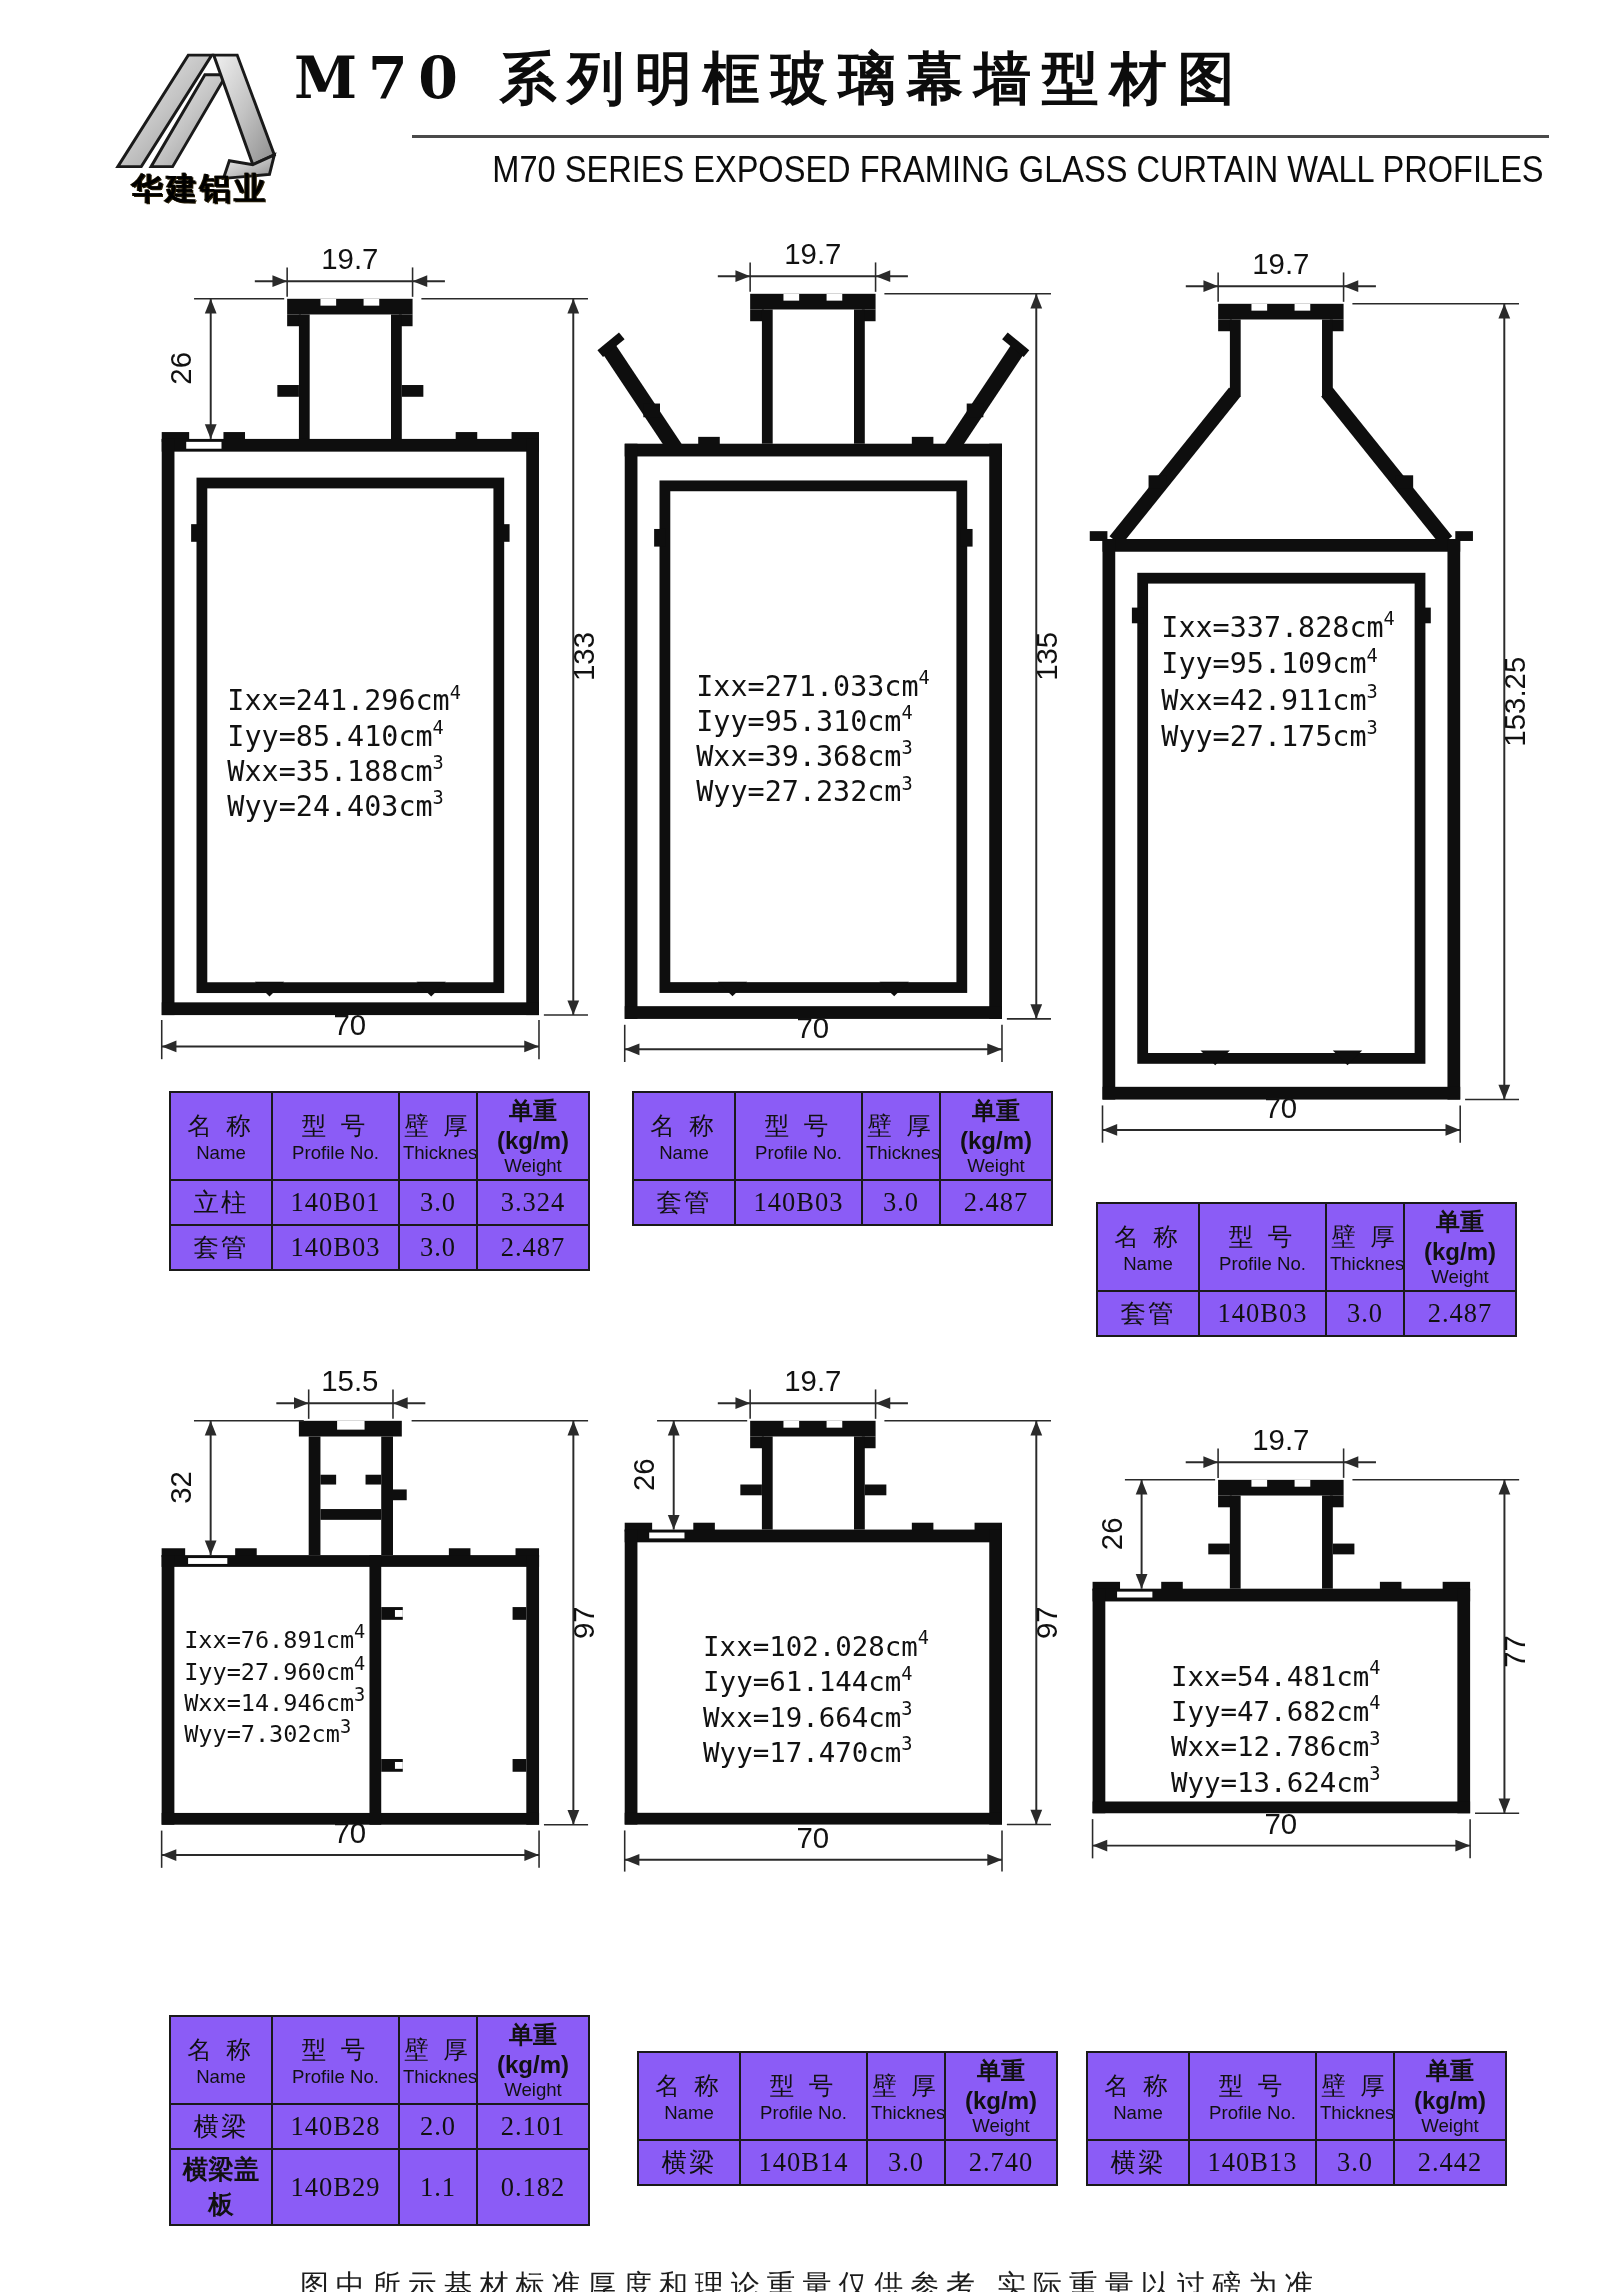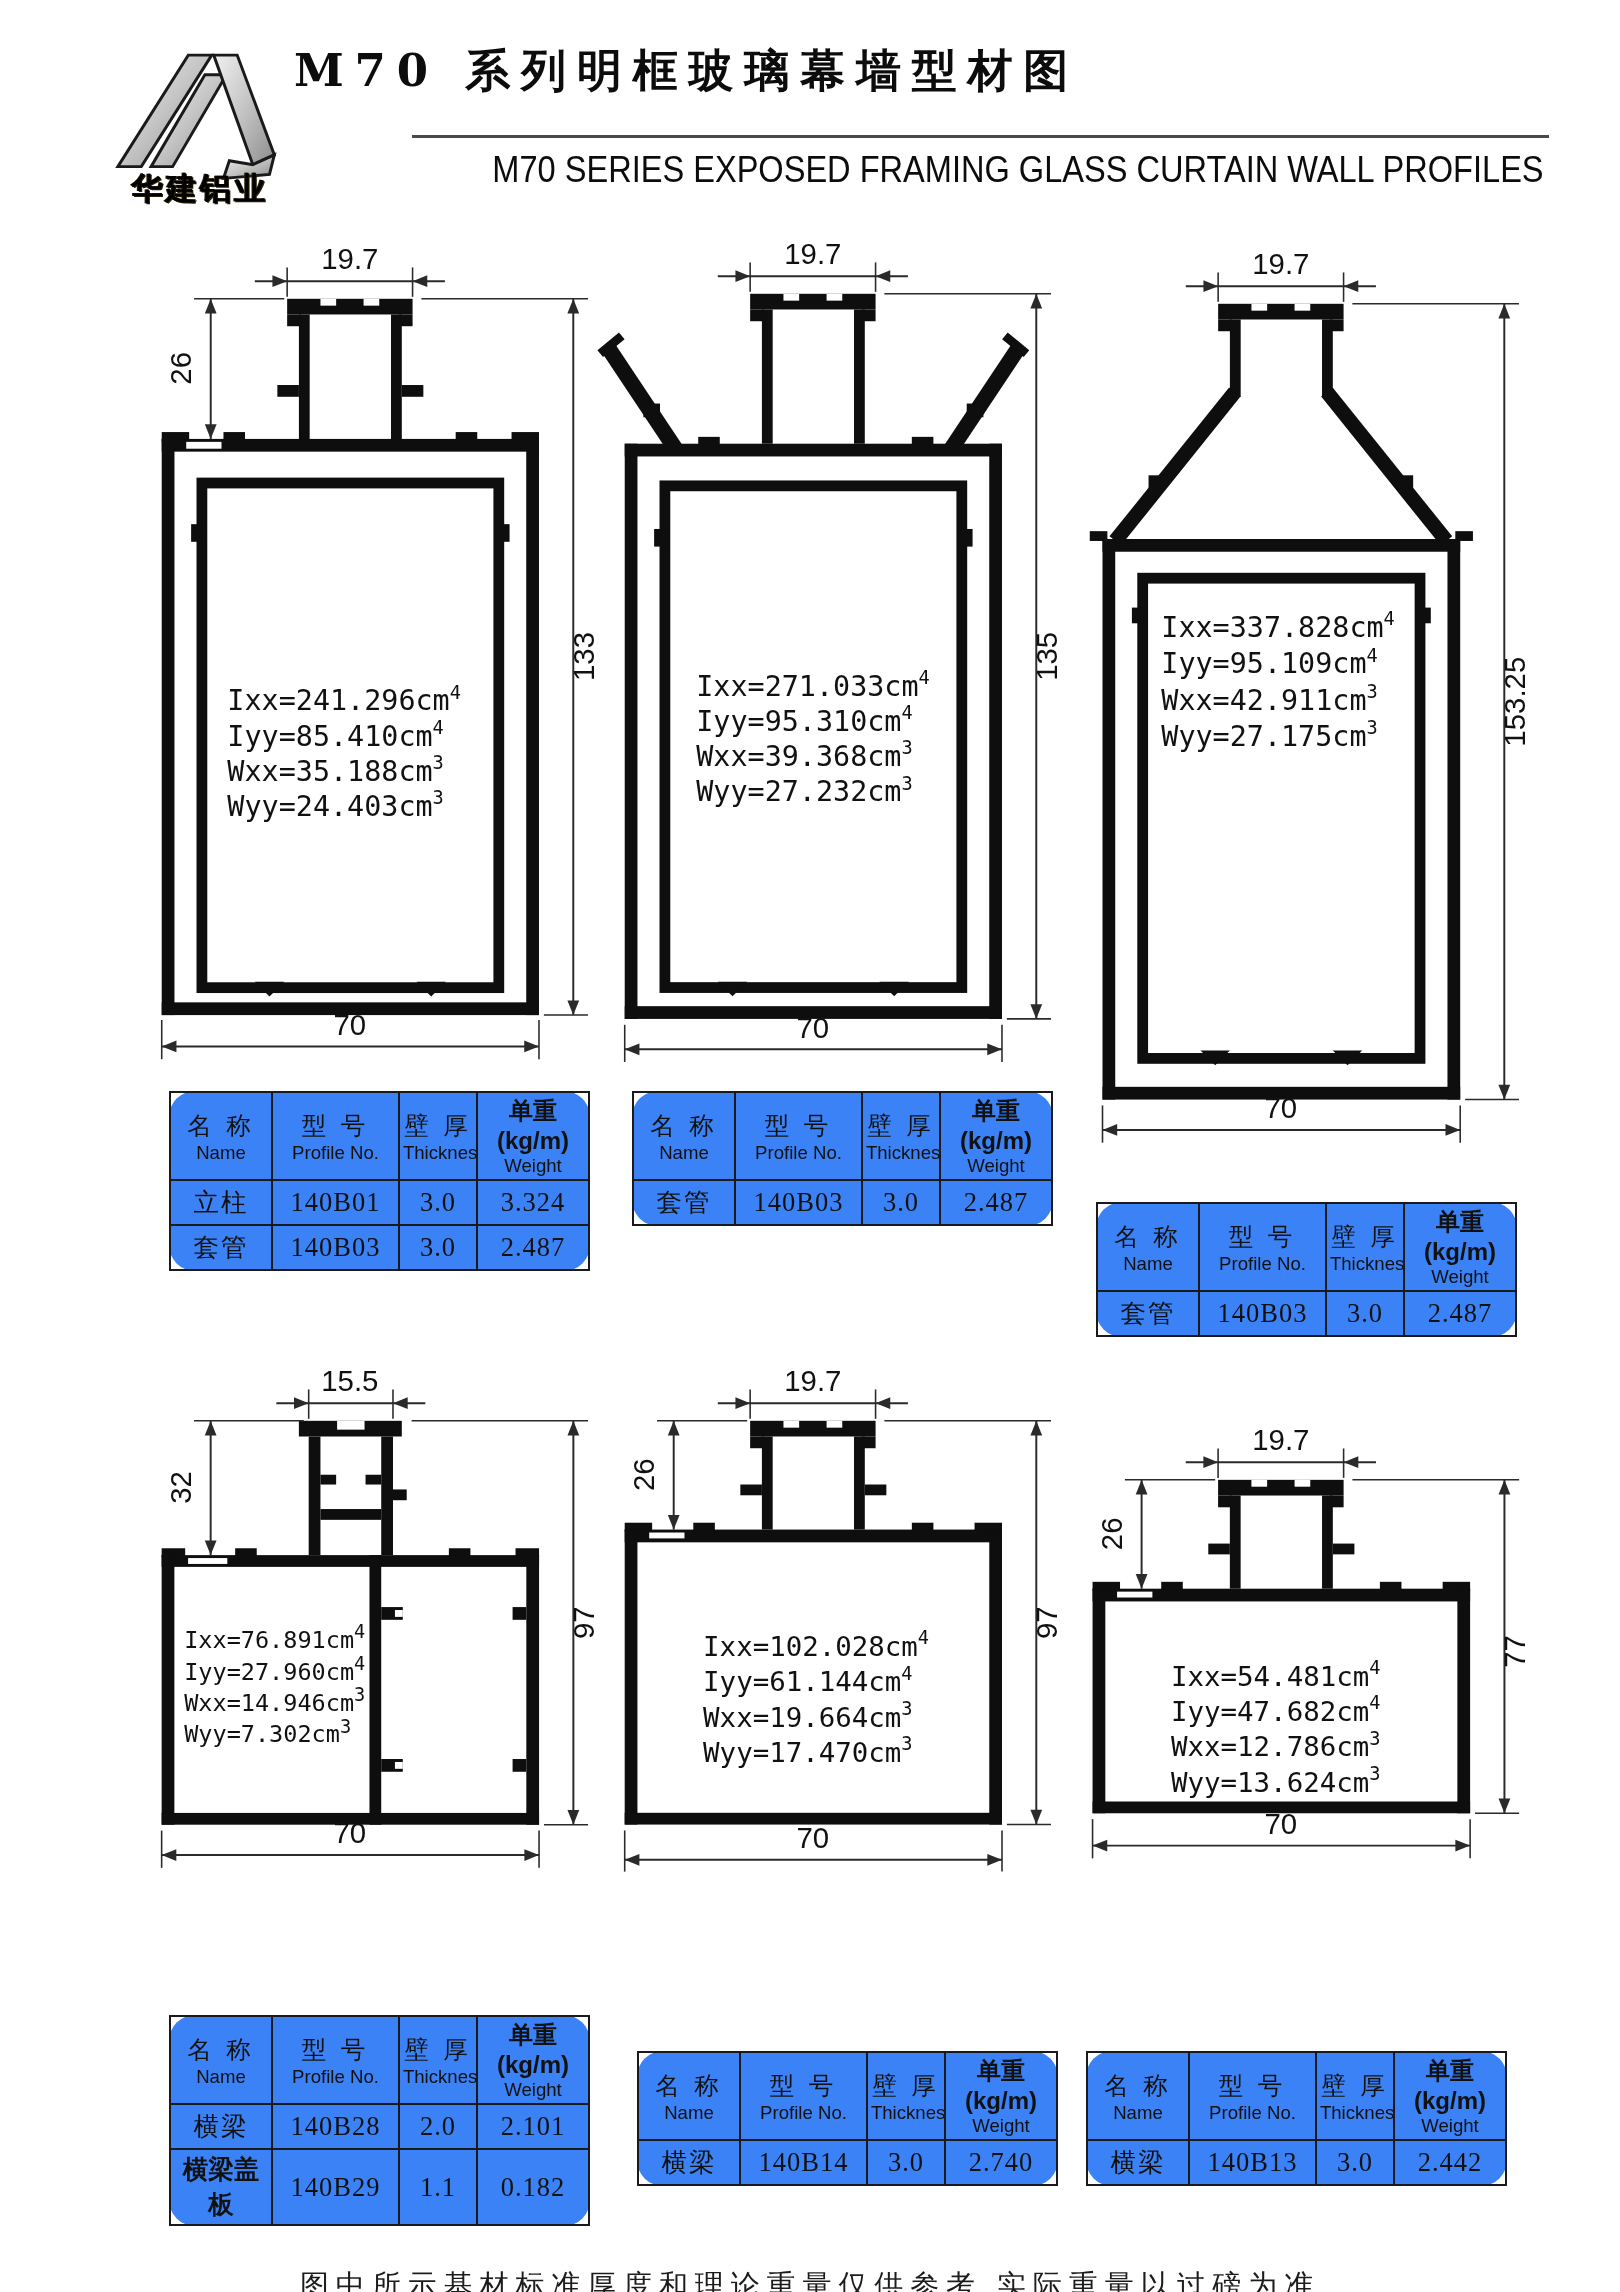--- a/index.html
+++ b/index.html
@@ -1,36 +1,36 @@
 <!DOCTYPE html>
 <html><head>
 <meta charset="utf-8">
 <style>
   html,body{margin:0;padding:0;background:#9a9a9a;}
   .page{position:relative;width:1620px;height:2293px;background:#ffffff;overflow:hidden;
         font-family:"Liberation Sans",sans-serif;color:#111;}
   .abs{position:absolute;}
   
-  .title{font-family:"DejaVu Serif",serif;font-weight:bold;font-size:45px;letter-spacing:10.8px;color:#0c0c0c;white-space:nowrap;}
+  .title{font-family:"DejaVu Serif",serif;font-weight:bold;font-size:57px;letter-spacing:10.8px;color:#0c0c0c;white-space:nowrap;}
   .subtitle{font-size:37px;font-weight:normal;color:#0c0c0c;white-space:nowrap;transform:scaleX(.88);transform-origin:right center;}
   .divider{height:2.9px;background:#4a4a4a;}
   .logotext{font-size:32px;font-weight:bold;color:#a37b22;letter-spacing:3px;text-shadow:1px 1px 0 #2a2008,-1px 0 0 #2a2008;}
   
   svg{overflow:visible;}
   .shp{fill:#0e0e0e;}
   .shpline{fill:none;stroke:#0e0e0e;}
   .ext{stroke:#2a2a2a;stroke-width:1.6;}
   .dim{stroke:#2a2a2a;stroke-width:2;}
   .arr{fill:#2a2a2a;}
   .dimtxt{font-family:"Liberation Sans",sans-serif;font-size:30px;fill:#111;}
   .spectxt{font-family:"DejaVu Sans Mono",monospace;fill:#111;}
   .f29{font-size:29px;} .f24{font-size:24px;} .f28{font-size:28px;}
   .sup4{font-size:19px;}
   
-  .ptable{border-collapse:collapse;background:#3b82f6;table-layout:fixed;border-radius:26px;}
+  .ptable{border-collapse:collapse;background:#8b5cf6;table-layout:fixed;}
   .ptable td{border:2px solid #1a1a1a;text-align:center;vertical-align:middle;padding:2px 2.9px;overflow:hidden;}
   .hrow td{height:53px;}
   .drow td{height:39px;}
   .hz{font-size:24.5px;letter-spacing:3.9px;color:#111;}
   .hzw{font-size:24px;font-weight:bold;letter-spacing:0;color:#111;}
   .he{font-size:18.6px;color:#111;}
   .cn{font-size:25.5px;letter-spacing:2px;}
   .cnb{font-size:25.5px;font-weight:bold;letter-spacing:0;}
   .num{font-family:"Liberation Serif",serif;font-size:26.5px;letter-spacing:1px;}
   .footer-note{width:100%;text-align:center;font-size:29px;letter-spacing:6.9px;color:#1c1c1c;white-space:nowrap;}

